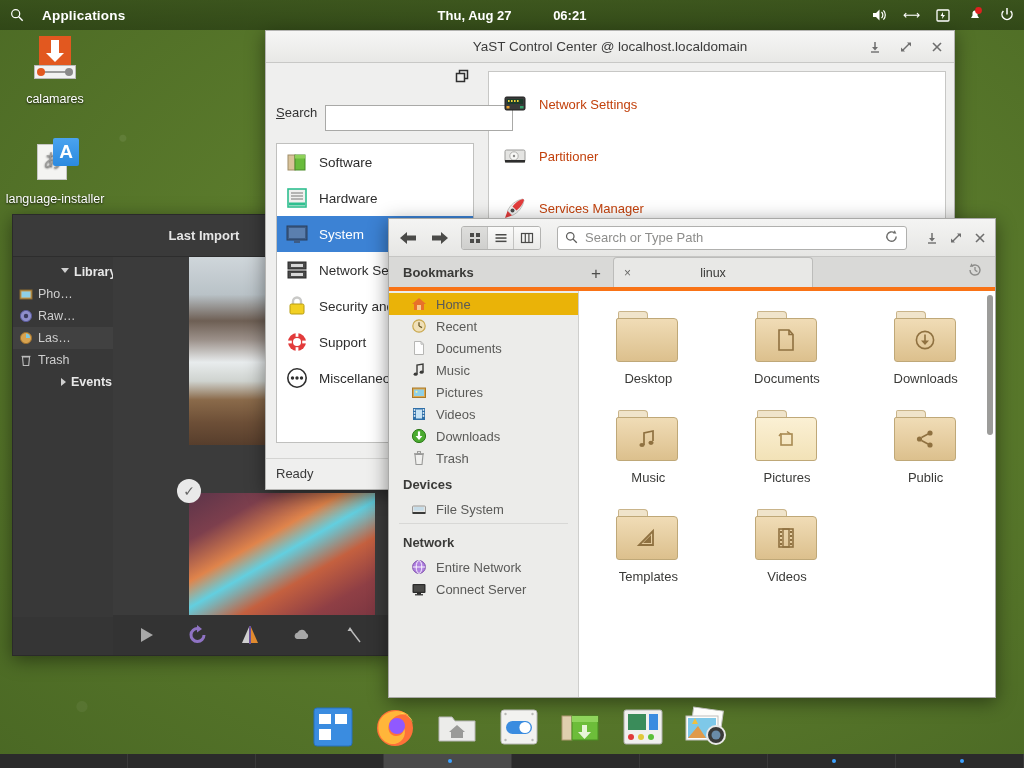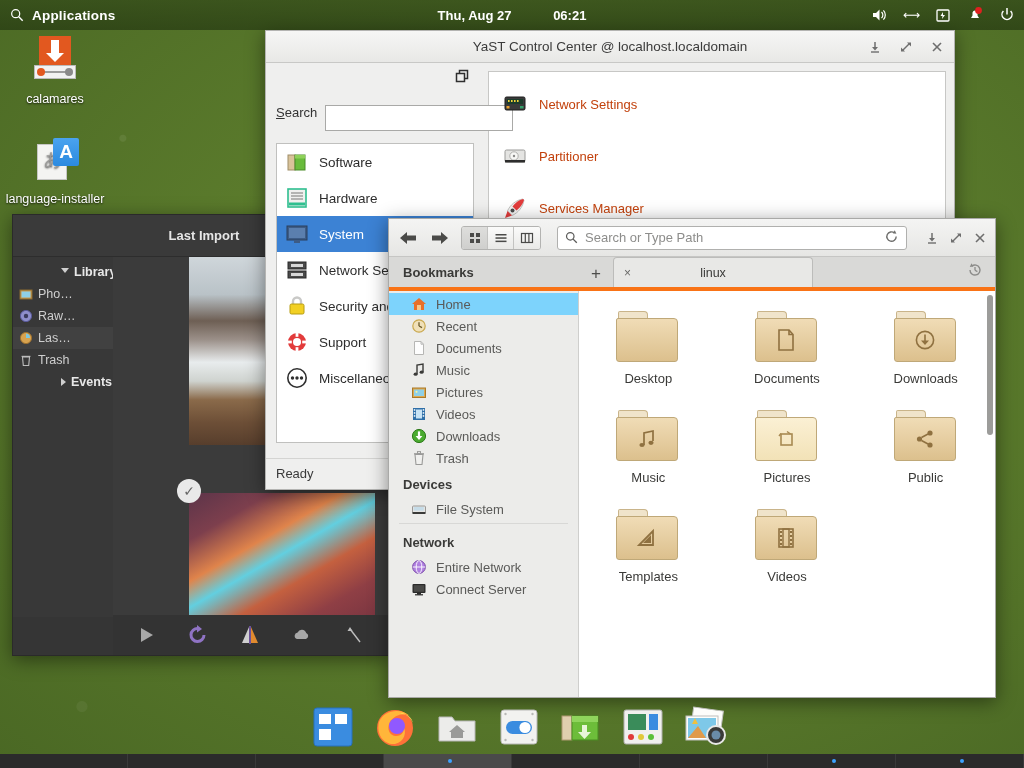--- a/index.html
+++ b/index.html
@@ -22,21 +22,21 @@
       radial-gradient(ellipse at 55% 45%, #6e8f35 0%, #5b7b2c 45%, #4a6824 100%);
     overflow: hidden;
   }
 
   
   #top-panel {
     position: absolute; top: 0; left: 0; width: 1024px; height: 30px;
     background: linear-gradient(to bottom, rgba(40,60,20,0.55), rgba(30,48,14,0.62));
     color: #fff; display: flex; align-items: center; z-index: 120;
   }
-  .tp-apps { display: flex; align-items: center; gap: 8px; padding-left: 10px;
+  .tp-apps { display: flex; align-items: center; gap: 18px; padding-left: 10px;
     font-weight: bold; font-size: 13.5px; letter-spacing: .2px; }
   .tp-clock { position: absolute; left: 0; right: 0; text-align: center;
     font-weight: bold; font-size: 13px; pointer-events: none; }
   .tp-clock span { margin: 0 19px; }
   .tp-right { position: absolute; right: 8px; display: flex; align-items: center; gap: 14px; }
   .tp-right .ic { width: 18px; height: 18px; display:block; position: relative; }
 
   
   .desk-icon { position: absolute; width: 110px; text-align: center; color: #fff;
     font-size: 12.5px; line-height: 14px; text-shadow: 0 1px 2px rgba(0,0,0,.8); }
@@ -152,21 +152,21 @@
     font-size:12.5px; color:#3a3a38; min-width: 200px; justify-content: center; position: relative; }
   .fm-tab .x { position:absolute; left: 10px; color:#6a6a68; font-size:12px; }
   #fm-tabspace { flex:1; height:30px; display:flex; align-items:center; justify-content:flex-end;
     padding-right:12px; color:#8b8b89; }
   #fm-body { display:flex; height: 406px; }
   #fm-side { width: 190px; background:#ececea; border-right:1px solid #cfcfcd;
     padding-top: 2px; overflow:hidden; }
   .fm-group { font-size:13px; font-weight:bold; color:#3a3a38; padding:8px 0 6px 14px; }
   .fm-link { display:flex; align-items:center; gap:9px; padding:3px 0 3px 22px;
     font-size:13px; color:#5a5a58; }
-  .fm-link.sel { background:#7dd3fc; }
+  .fm-link.sel { background:#eab308; }
   .fm-link .ic { width:16px; height:16px; flex:0 0 16px; position:relative; }
   .fm-sep { height:1px; background:#d8d8d6; margin:3px 10px; }
   #fm-main { flex:1; background:#fff; position:relative; padding: 20px 0 0 0; }
   .fm-grid { display:grid; grid-template-columns: repeat(3, 1fr); row-gap: 24px; }
   .fm-cell { text-align:center; }
   .fm-folder { width:64px; height:52px; margin:0 auto 8px; position:relative; }
   .fm-cell .lbl { font-size:13px; color:#3a3a38; }
   #fm-scroll { position:absolute; right:2px; top:4px; width:6px; height:140px;
     background:#9c9c9a; border-radius:3px; }
 

